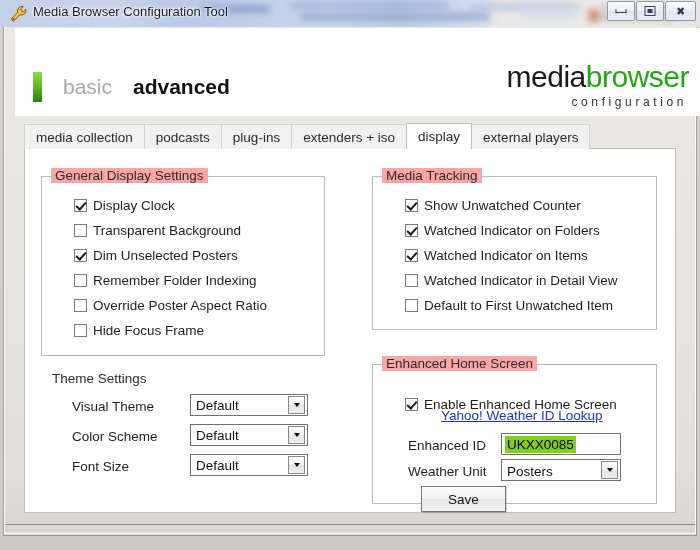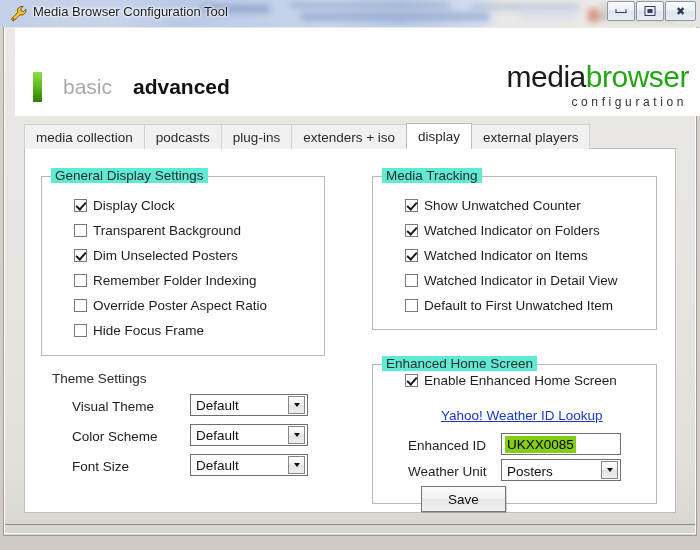--- a/index.html
+++ b/index.html
@@ -172,21 +172,21 @@
     z-index: 2;
   }
 
   
   .groupbox {
     position: absolute;
     border: 1px solid #b8b8b8;
   }
   .group-title {
     position: absolute; top: -9px; left: 9px;
-    background: #5eead4;
+    background: #fca5a5;
     padding: 0 4px;
     font-size: 13.5px; color: #2b2b2b;
     white-space: nowrap;
   }
   #gb-general  { left: 16px;  top: 27px;  width: 284px; height: 180px; }
   #gb-tracking { left: 347px; top: 27px;  width: 285px; height: 154px; }
   #gb-enhanced { left: 347px; top: 215px; width: 285px; height: 140px; }
 
   
   .cbrow {
@@ -437,21 +437,21 @@
         <div class="combo" style="left:165px; top:305px; width:118px;">
           <span class="cval">Default</span>
           <span class="arrowbtn">
               <i class="caret"></i>
             </span>
         </div>
 
         <div class="groupbox" id="gb-enhanced">
           <div class="group-title">Enhanced Home Screen</div>
 
-          <div class="cbrow" style="left:32px; top:8px;">
+          <div class="cbrow" style="left:32px; top:32px;">
             <span class="cbox checked"></span>
             <span class="cblabel">Enable Enhanced Home Screen</span>
           </div>
 
           <div class="linklabel" style="left:32px; top:43px;">Yahoo! Weather ID Lookup</div>
 
           <div class="field-label" style="left:35px; top:73px;">Enhanced ID</div>
           <div class="textbox" style="left:128px; top:68px; width:120px;">
             <span class="tval">UKXX0085</span>
           </div>

